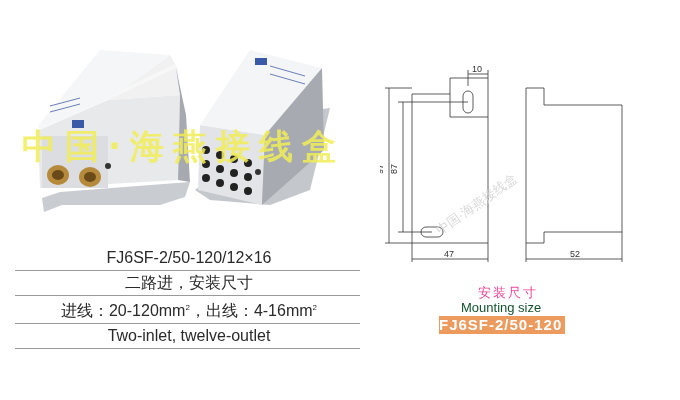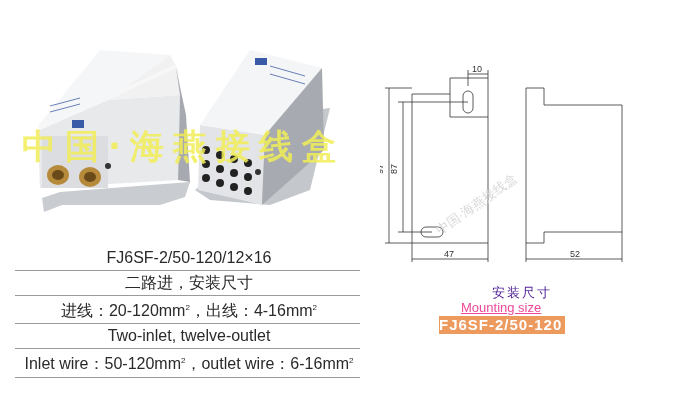--- a/index.html
+++ b/index.html
@@ -3,22 +3,22 @@
 <meta charset="utf-8">
 <style>
   html, body { margin:0; padding:0; background:#ffffff; }
   body { width:680px; height:400px; position:relative; overflow:hidden; font-family:"Liberation Sans", sans-serif; color:#222; }
   .photo { position:absolute; left:0; top:0; width:370px; height:240px; }
   .watermark { position:absolute; left:22px; top:124px; font-size:34px; letter-spacing:9px; color:#f2ee56; opacity:0.85; font-family:"DejaVu Sans", sans-serif; font-weight:bold; white-space:nowrap; }
   .spec-table { position:absolute; left:15px; top:246px; width:345px; }
   .spec-row { font-size:16px; line-height:24px; border-bottom:1.5px solid #9a9a9a; padding-left:3px; white-space:nowrap; color:#2a2a2a;text-align:center; }
   .spec-row sup { font-size:8px; }
   .drawing { position:absolute; left:380px; top:50px; width:300px; height:230px; }
-  .mount-cn { position:absolute; left:478px; top:284px; font-size:13px; color:#4c1d95; letter-spacing:2px; font-family:"DejaVu Sans", sans-serif;margin-left:14px; }
-  .mount-en { position:absolute; left:461px; top:300px; font-size:13px; color:#ec4899;text-decoration:underline; }
+  .mount-cn { position:absolute; left:478px; top:284px; font-size:13px; color:#ec4899; letter-spacing:2px; font-family:"DejaVu Sans", sans-serif; }
+  .mount-en { position:absolute; left:461px; top:300px; font-size:13px; color:#14532d; }
   .model-badge { position:absolute; left:439px; top:316px; width:126px; height:18px; background:#ec9a5e; color:#fff; font-weight:bold; font-size:15px; line-height:18px; text-align:left; letter-spacing:1px; }
 </style>
 </head>
 <body>
 
 <svg class="photo" viewBox="0 0 370 240">
 
   <g>
     <polygon points="44,212 62,205 160,205 185,197 190,182 60,192 42,198" fill="#c9ccd0"></polygon>
     <polygon points="38,130 108,100 180,95 178,180 40,188" fill="#e8e9eb"></polygon>
@@ -62,21 +62,20 @@
     <circle cx="258" cy="172" r="3" fill="#333"></circle>
   </g>
 </svg>
 <div class="watermark">中国·海燕接线盒</div>
 
 <div class="spec-table">
   <div class="spec-row"><span>FJ6SF-2/50-120/12×16</span></div>
   <div class="spec-row"><span>二路进，安装尺寸</span></div>
   <div class="spec-row"><span>进线：20-120mm</span><sup>2</sup><span>，出线：4-16mm</span><sup>2</sup></div>
   <div class="spec-row"><span>Two-inlet, twelve-outlet</span></div>
-  <div class="spec-row"><span>Inlet wire：50-120mm</span><sup>2</sup><span>，outlet wire：6-16mm</span><sup>2</sup></div>
 </div>
 
 <svg class="drawing" viewBox="0 0 300 230" font-family="Liberation Sans, sans-serif" font-size="9" fill="none" stroke="#333" stroke-width="0.8">
 
   <g>
     <polyline points="32,44 70,44 70,28 108,28 108,193 32,193 32,44"></polyline>
     <polyline points="70,44 70,67 108,67"></polyline>
     <rect x="83" y="41" width="10" height="22" rx="5"></rect>
     <rect x="41" y="177" width="22" height="10" rx="5"></rect>
 

